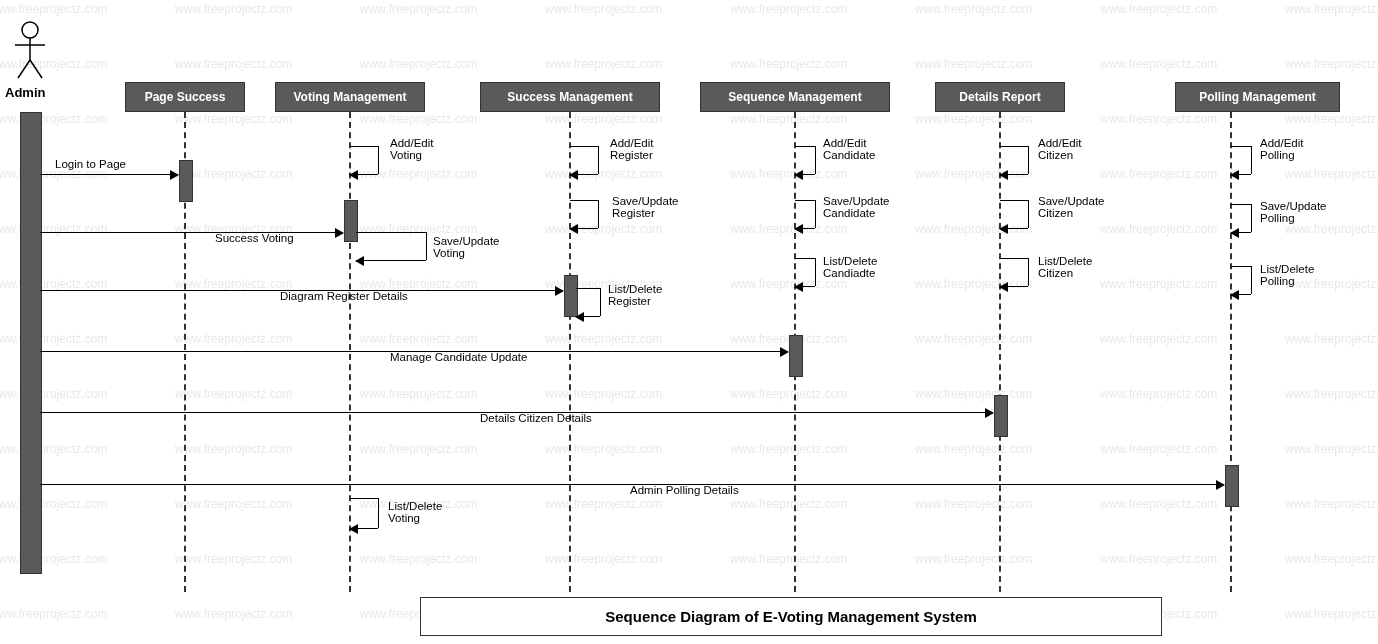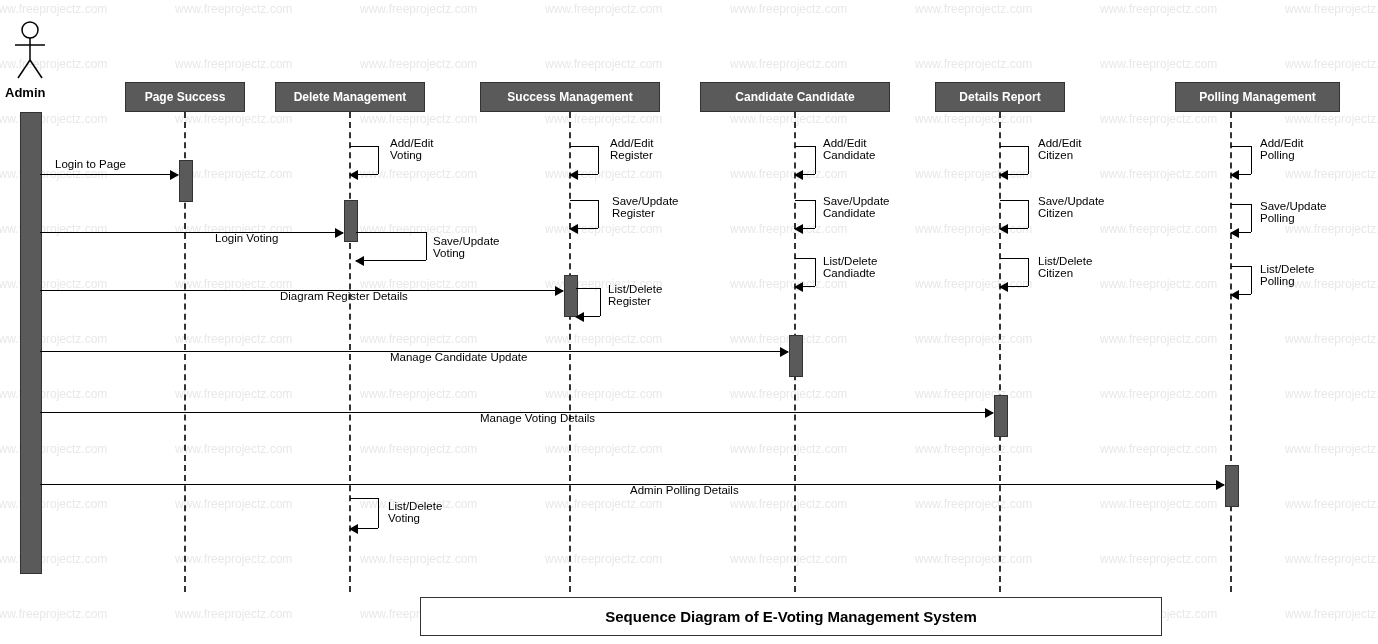--- a/index.html
+++ b/index.html
@@ -212,31 +212,31 @@
 <div class="actor-label">Admin</div>
 
 <div class="activation" style="left:20px; top:112px; height:460px; width:20px;"></div>
 
 <div class="lifeline-box" style="left:125px; width:120px;">
     <span>Page Success</span>
   </div>
 <div class="lifeline-dash" style="left:184px;"></div>
 
 <div class="lifeline-box" style="left:275px; width:150px;">
-    <span>Delete Management</span>
+    <span>Voting Management</span>
   </div>
 <div class="lifeline-dash" style="left:349px;"></div>
 
 <div class="lifeline-box" style="left:480px; width:180px;">
     <span>Success Management</span>
   </div>
 <div class="lifeline-dash" style="left:569px;"></div>
 
 <div class="lifeline-box" style="left:700px; width:190px;">
-    <span>Candidate Candidate</span>
+    <span>Sequence Management</span>
   </div>
 <div class="lifeline-dash" style="left:794px;"></div>
 
 <div class="lifeline-box" style="left:935px; width:130px;">
     <span>Details Report</span>
   </div>
 <div class="lifeline-dash" style="left:999px;"></div>
 
 <div class="lifeline-box" style="left:1175px; width:165px;">
     <span>Polling Management</span>
@@ -247,30 +247,30 @@
 <div class="activation" style="left:344px; top:200px; height:40px;"></div>
 <div class="activation" style="left:564px; top:275px; height:40px;"></div>
 <div class="activation" style="left:789px; top:335px; height:40px;"></div>
 <div class="activation" style="left:994px; top:395px; height:40px;"></div>
 <div class="activation" style="left:1225px; top:465px; height:40px;"></div>
 
 <div class="message-line message-arrow-right" style="left:40px; top:174px; width:138px;"></div>
 <div class="message-label" style="left:55px; top:158px;">Login to Page</div>
 
 <div class="message-line message-arrow-right" style="left:40px; top:232px; width:303px;"></div>
-<div class="message-label" style="left:215px; top:232px;">Login Voting</div>
+<div class="message-label" style="left:215px; top:232px;">Success Voting</div>
 
 <div class="message-line message-arrow-right" style="left:40px; top:290px; width:523px;"></div>
 <div class="message-label" style="left:280px; top:290px;">Diagram Register Details</div>
 
 <div class="message-line message-arrow-right" style="left:40px; top:351px; width:748px;"></div>
 <div class="message-label" style="left:390px; top:351px;">Manage Candidate Update</div>
 
 <div class="message-line message-arrow-right" style="left:40px; top:412px; width:953px;"></div>
-<div class="message-label" style="left:480px; top:412px;">Manage Voting Details</div>
+<div class="message-label" style="left:480px; top:412px;">Details Citizen Details</div>
 
 <div class="message-line message-arrow-right" style="left:40px; top:484px; width:1184px;"></div>
 <div class="message-label" style="left:630px; top:484px;">Admin Polling Details</div>
 
 <div class="self-msg" style="left:350px; top:146px;">
   <div class="h1" style="left:0; top:0; width:28px;"></div>
   <div class="v" style="left:28px; top:0; height:28px;"></div>
   <div class="h2" style="left:0; top:28px; width:28px;"></div>
 </div>
 <div class="message-label" style="left:390px; top:137px; white-space:pre;">Add/Edit

